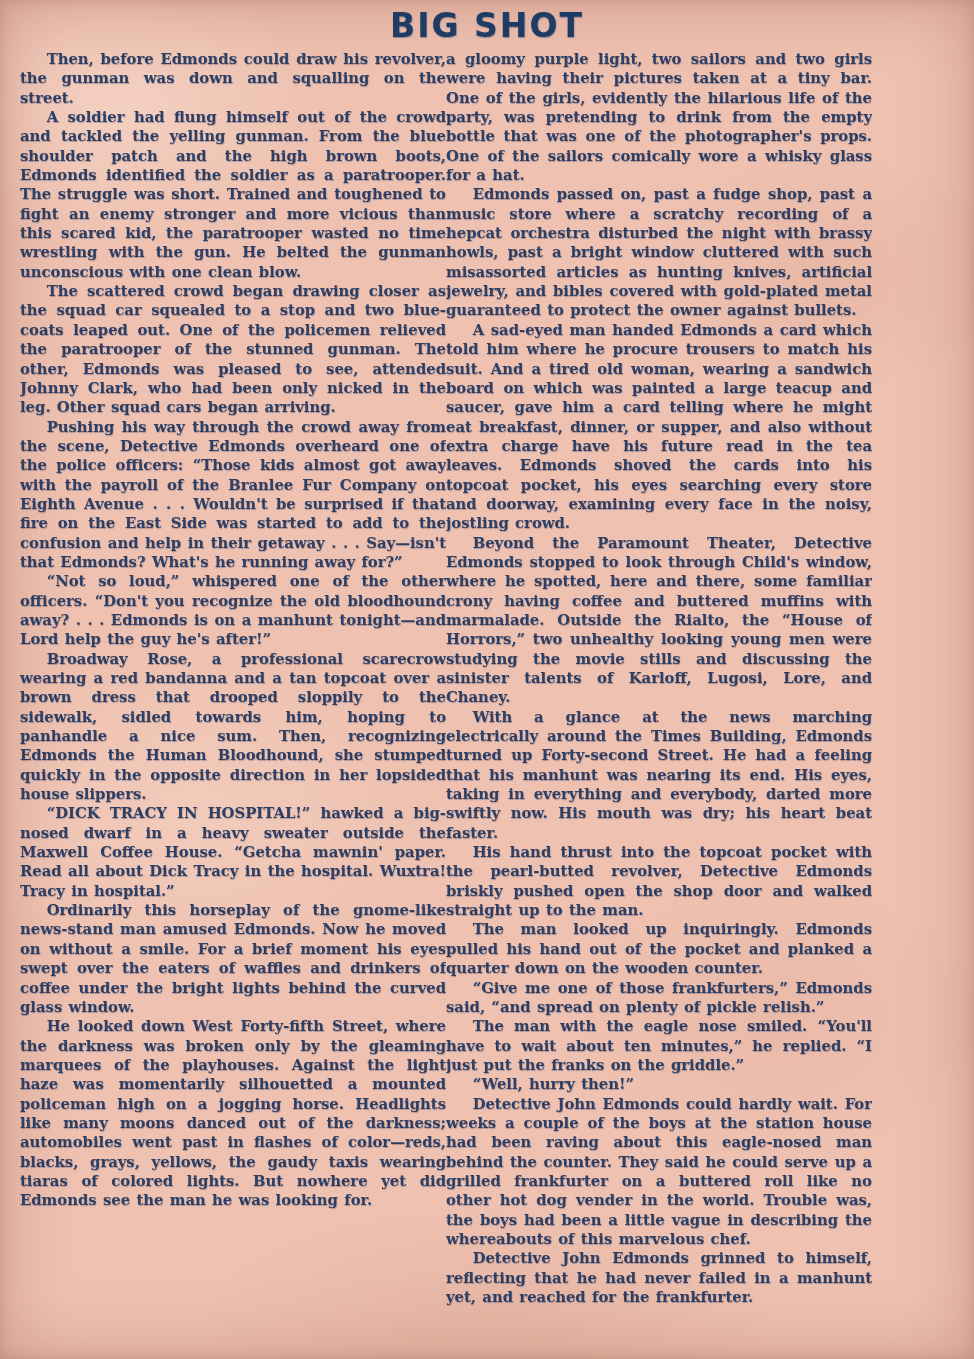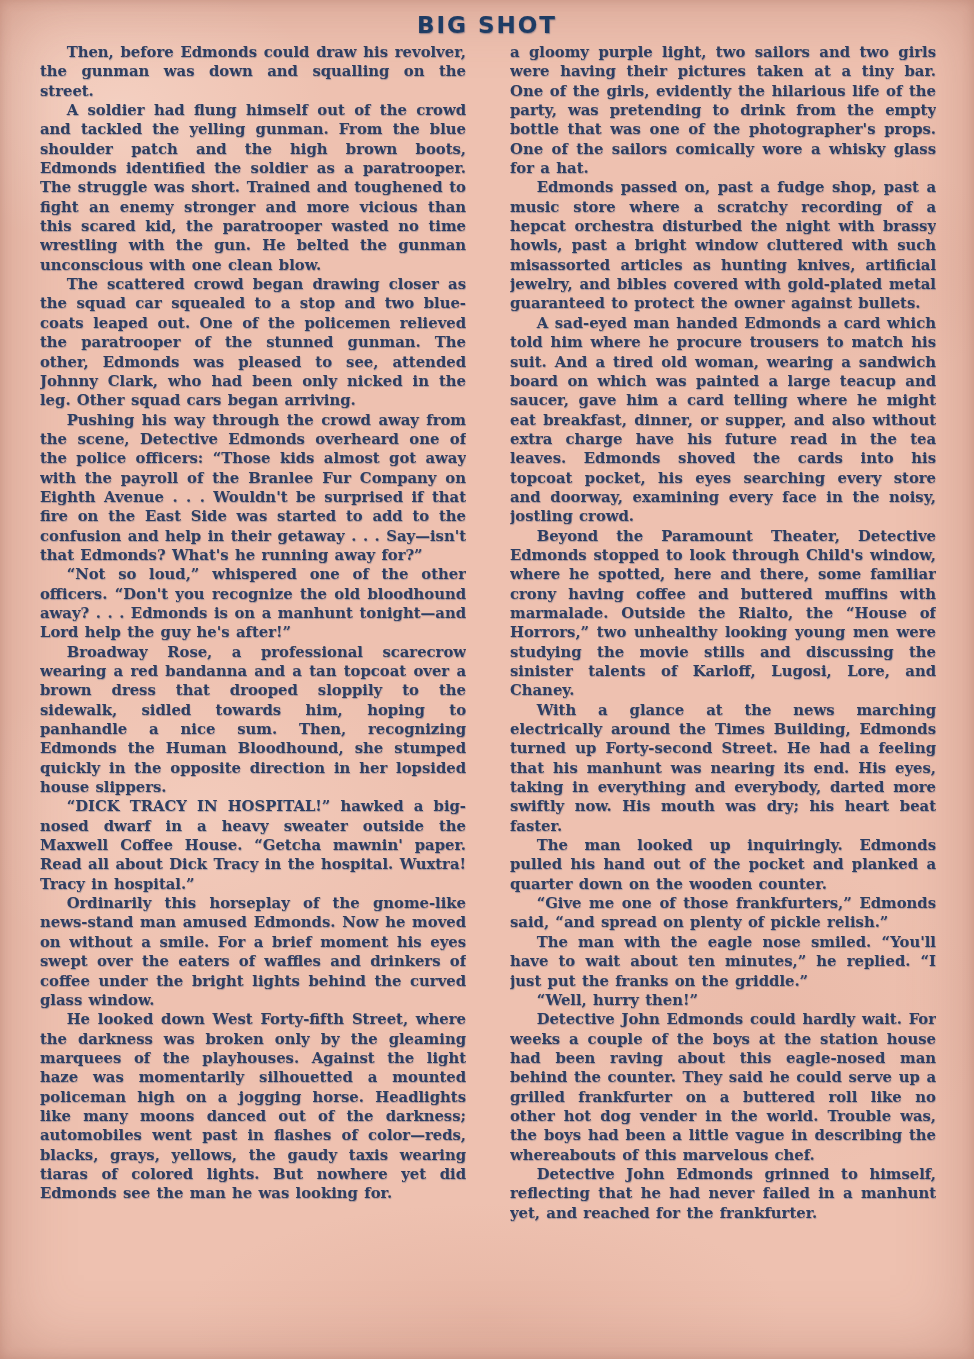--- a/index.html
+++ b/index.html
@@ -19,32 +19,31 @@
       radial-gradient(ellipse 340px 240px at 20% 60%, rgba(255,230,218,.28), rgba(255,255,255,0) 70%),
       radial-gradient(ellipse 300px 220px at 80% 75%, rgba(215,155,135,.18), rgba(255,255,255,0) 70%),
       radial-gradient(ellipse 420px 160px at 50% 97%, rgba(205,145,125,.22), rgba(255,255,255,0) 72%),
       var(--paper);
     box-shadow:inset 0 0 70px rgba(140,75,60,.35), inset 0 0 12px rgba(140,75,60,.25);
     overflow:hidden;
     font-family:"DejaVu Serif","Liberation Serif",serif;
   }
   .page-title{
     text-align:center;
-    padding-top:12px;
+    padding-top:6px;
     font-family:"DejaVu Sans","Liberation Sans",sans-serif;
     font-weight:800;
-    font-size:23px;
+    font-size:33px;
     letter-spacing:2px;
     color:var(--title-ink);
     text-shadow:0.6px 0.8px 1.2px rgba(46,63,99,.45);
   }
   .columns{
     display:flex;
-    gap:44px;
-    padding:4px 38px 0 40px;
+    padding:4px 38px 0 20px;
   }
   .column{
     width:426px;
     height:1296px;
     overflow:hidden;
     color:var(--ink);
   }
   .para{
     font-size:14.8px;
     line-height:19.35px;
@@ -74,20 +73,21 @@
         <p class="para">“DICK TRACY IN HOSPITAL!” hawked a big-nosed dwarf in a heavy sweater outside the Maxwell Coffee House.  “Getcha mawnin' paper.  Read all about Dick Tracy in the hospital.  Wuxtra!  Tracy in hospital.”</p>
         <p class="para">Ordinarily this horseplay of the gnome-like news-stand man amused Edmonds.  Now he moved on without a smile.  For a brief moment his eyes swept over the eaters of waffles and drinkers of coffee under the bright lights behind the curved glass window.</p>
         <p class="para">He looked down West Forty-fifth Street, where the darkness was broken only by the gleaming marquees of the playhouses.  Against the light haze was momentarily silhouetted a mounted policeman high on a jogging horse.  Headlights like many moons danced out of the darkness; automobiles went past in flashes of color—reds, blacks, grays, yellows, the gaudy taxis wearing tiaras of colored lights.  But nowhere yet did Edmonds see the man he was looking for.</p>
       </div>
     <div class="column">
     <p class="para no-indent">a gloomy purple light, two sailors and two girls were having their pictures taken at a tiny bar.  One of the girls, evidently the hilarious life of the party, was pretending to drink from the empty bottle that was one of the photographer's props.  One of the sailors comically wore a whisky glass for a hat.</p>
         <p class="para">Edmonds passed on, past a fudge shop, past a music store where a scratchy recording of a hepcat orchestra disturbed the night with brassy howls, past a bright window cluttered with such misassorted articles as hunting knives, artificial jewelry, and bibles covered with gold-plated metal guaranteed to protect the owner against bullets.</p>
         <p class="para">A sad-eyed man handed Edmonds a card which told him where he procure trousers to match his suit.  And a tired old woman, wearing a sandwich board on which was painted a large teacup and saucer, gave him a card telling where he might eat breakfast, dinner, or supper, and also without extra charge have his future read in the tea leaves.  Edmonds shoved the cards into his topcoat pocket, his eyes searching every store and doorway, examining every face in the noisy, jostling crowd.</p>
         <p class="para">Beyond the Paramount Theater, Detective Edmonds stopped to look through Child's window, where he spotted, here and there, some familiar crony having coffee and buttered muffins with marmalade.  Outside the Rialto, the “House of Horrors,” two unhealthy looking young men were studying the movie stills and discussing the sinister talents of Karloff, Lugosi, Lore, and Chaney.</p>
         <p class="para">With a glance at the news marching electrically around the Times Building, Edmonds turned up Forty-second Street.  He had a feeling that his manhunt was nearing its end.  His eyes, taking in everything and everybody, darted more swiftly now.  His mouth was dry; his heart beat faster.</p>
+        <p class="para">His hand thrust into the topcoat pocket with the pearl-butted revolver, Detective Edmonds briskly pushed open the shop door and walked straight up to the man.</p>
         <p class="para">The man looked up inquiringly.  Edmonds pulled his hand out of the pocket and planked a quarter down on the wooden counter.</p>
         <p class="para">“Give me one of those frankfurters,” Edmonds said, “and spread on plenty of pickle relish.”</p>
         <p class="para">The man with the eagle nose smiled.  “You'll have to wait about ten minutes,” he replied.  “I just put the franks on the griddle.”</p>
         <p class="para">“Well, hurry then!”</p>
         <p class="para">Detective John Edmonds could hardly wait.  For weeks a couple of the boys at the station house had been raving about this eagle-nosed man behind the counter.  They said he could serve up a grilled frankfurter on a buttered roll like no other hot dog vender in the world.  Trouble was, the boys had been a little vague in describing the whereabouts of this marvelous chef.</p>
         <p class="para">Detective John Edmonds grinned to himself, reflecting that he had never failed in a manhunt yet, and reached for the frankfurter.</p>
       </div>
   </div>
 </div>
 

